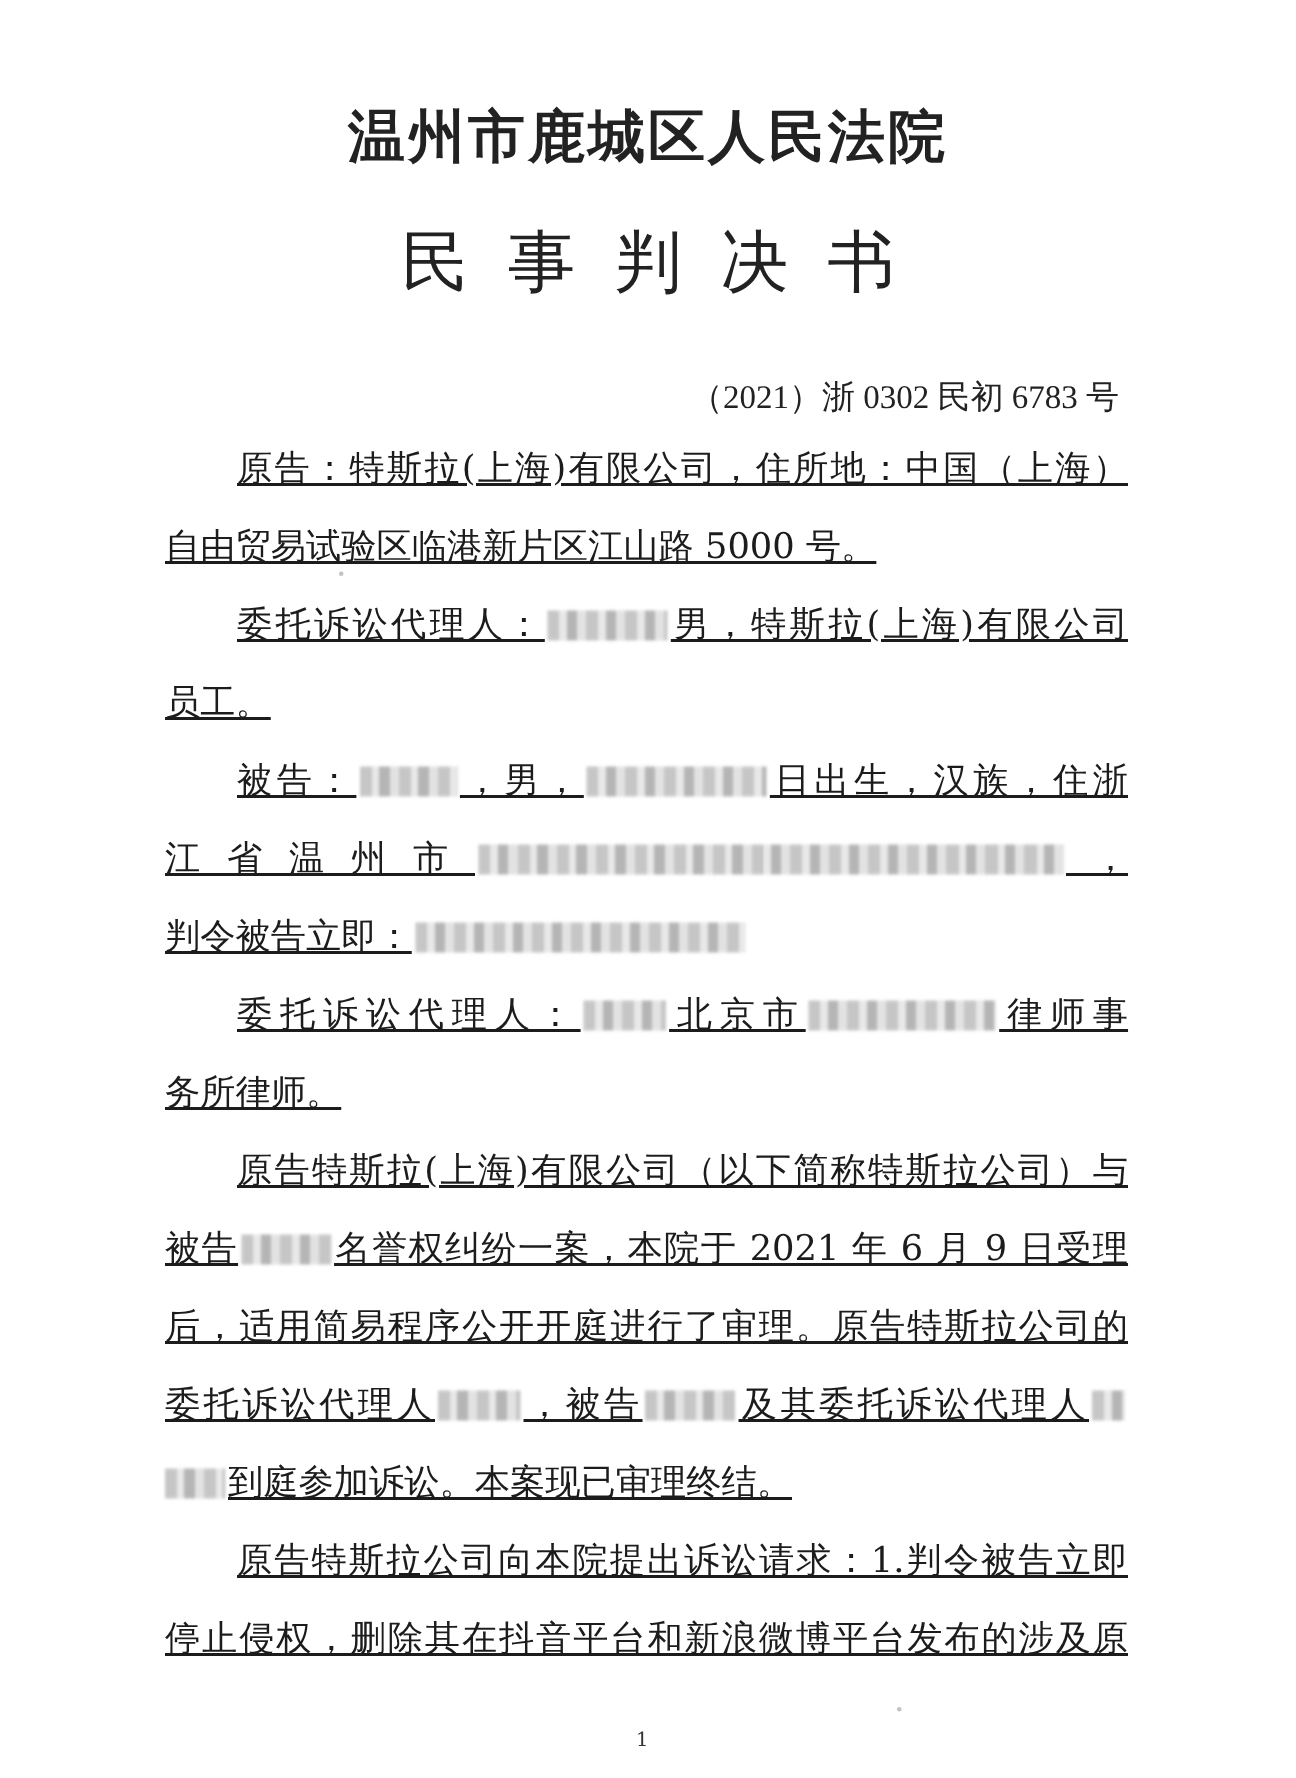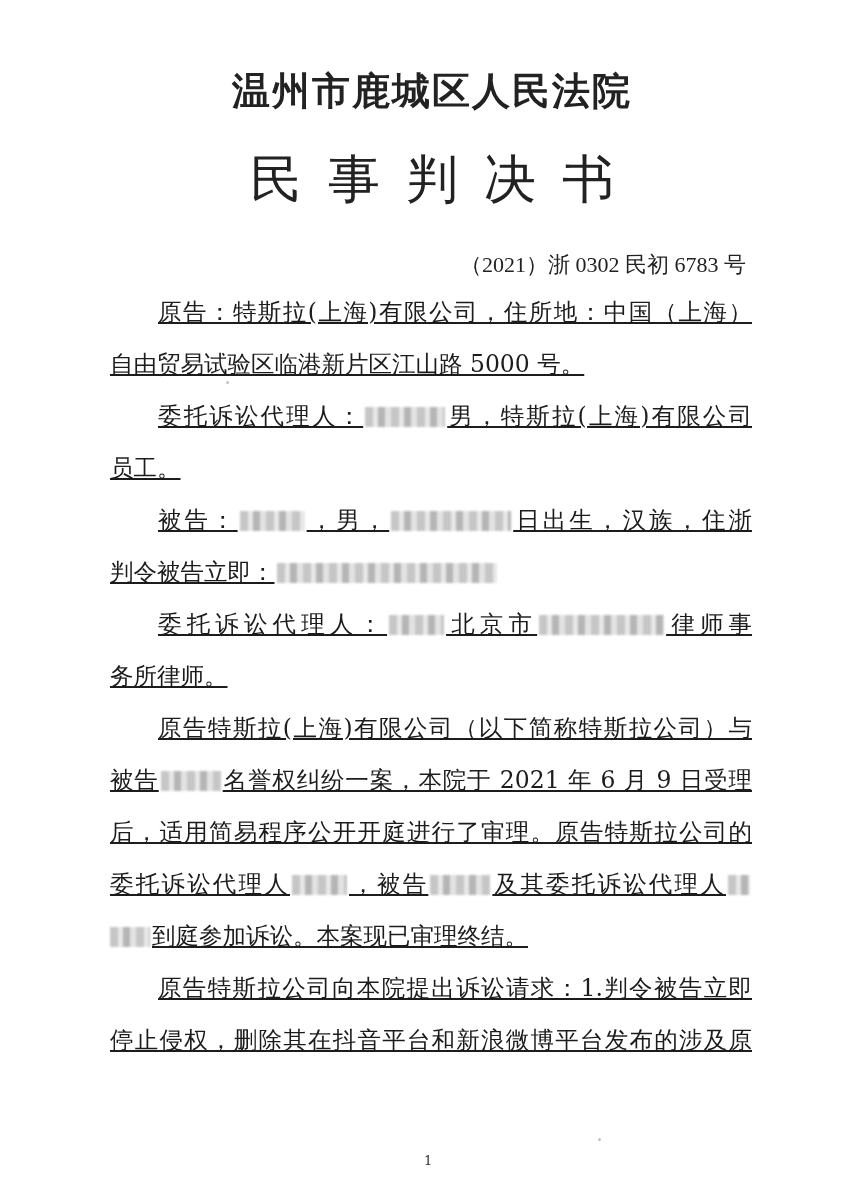--- a/index.html
+++ b/index.html
@@ -2,21 +2,21 @@
 <html><head>
 <meta charset="utf-8">
 <style>
   html, body { margin: 0; padding: 0; background: #ffffff; }
   body { width: 864px; height: 1185px; position: relative; overflow: hidden;
          font-family: "DejaVu Serif", "Liberation Serif", serif; color: #1a1a1a; }
   .court { position: absolute; top: 66px; left: 0; width: 864px; text-align: center;
            font-family: "DejaVu Sans", sans-serif; font-weight: bold; font-size: 38px;
            letter-spacing: 2px; color: #222; }
   .doctype { position: absolute; top: 145px; left: 0; width: 864px; text-align: center;
-           font-family: "DejaVu Serif", serif; font-size: 52px; letter-spacing: 26px;
+           font-family: "DejaVu Serif", serif; font-size: 45px; letter-spacing: 26px;
            color: #222; padding-left: 26px; box-sizing: border-box; }
   .caseno { position: absolute; top: 250px; right: 118px; font-size: 22px; color: #222; font-family: Liberation Serif, serif; }
   .body { position: absolute; top: 292px; left: 110px; width: 642px; }
   .line { height: 52px; line-height: 40px; font-size: 23.5px; white-space: nowrap;
           text-align: justify; text-align-last: justify; color: #1c1c1c; text-decoration: underline; }
   .line.short { text-align-last: left; }
   .indent { padding-left: 48px; }
   .redact { display: inline-block; height: 20px; vertical-align: -3px;
             background: repeating-linear-gradient(90deg, #bdbdbd 0 8px, #e4e4e4 8px 13px, #a9a9a9 13px 20px, #dedede 20px 26px);
             filter: blur(1.2px); opacity: 0.85; margin: 0 2px; }
@@ -37,20 +37,23 @@
 
 
   <div class="line indent">
     <span>委托诉讼代理人：</span><span class="redact" style="width:80px"></span><span>男，特斯拉(上海)有限公司</span>
   </div>
   <div class="line short">员工。</div>
 
   <div class="line indent">
     <span>被告：</span><span class="redact" style="width:65px"></span><span>，男，</span><span class="redact" style="width:120px"></span><span>日出生，汉族，住浙</span>
   </div>
+  <div class="line">
+    <span>江省温州市</span><span class="redact" style="width:390px"></span><span>，</span>
+  </div>
   <div class="line short">
     <span>判令被告立即：</span><span class="redact" style="width:220px"></span>
   </div>
 
   <div class="line indent">
     <span>委托诉讼代理人：</span><span class="redact" style="width:55px"></span><span>北京市</span><span class="redact" style="width:125px"></span><span>律师事</span>
   </div>
   <div class="line short">务所律师。</div>
 
   <div class="line indent">原告特斯拉(上海)有限公司（以下简称特斯拉公司）与</div>

